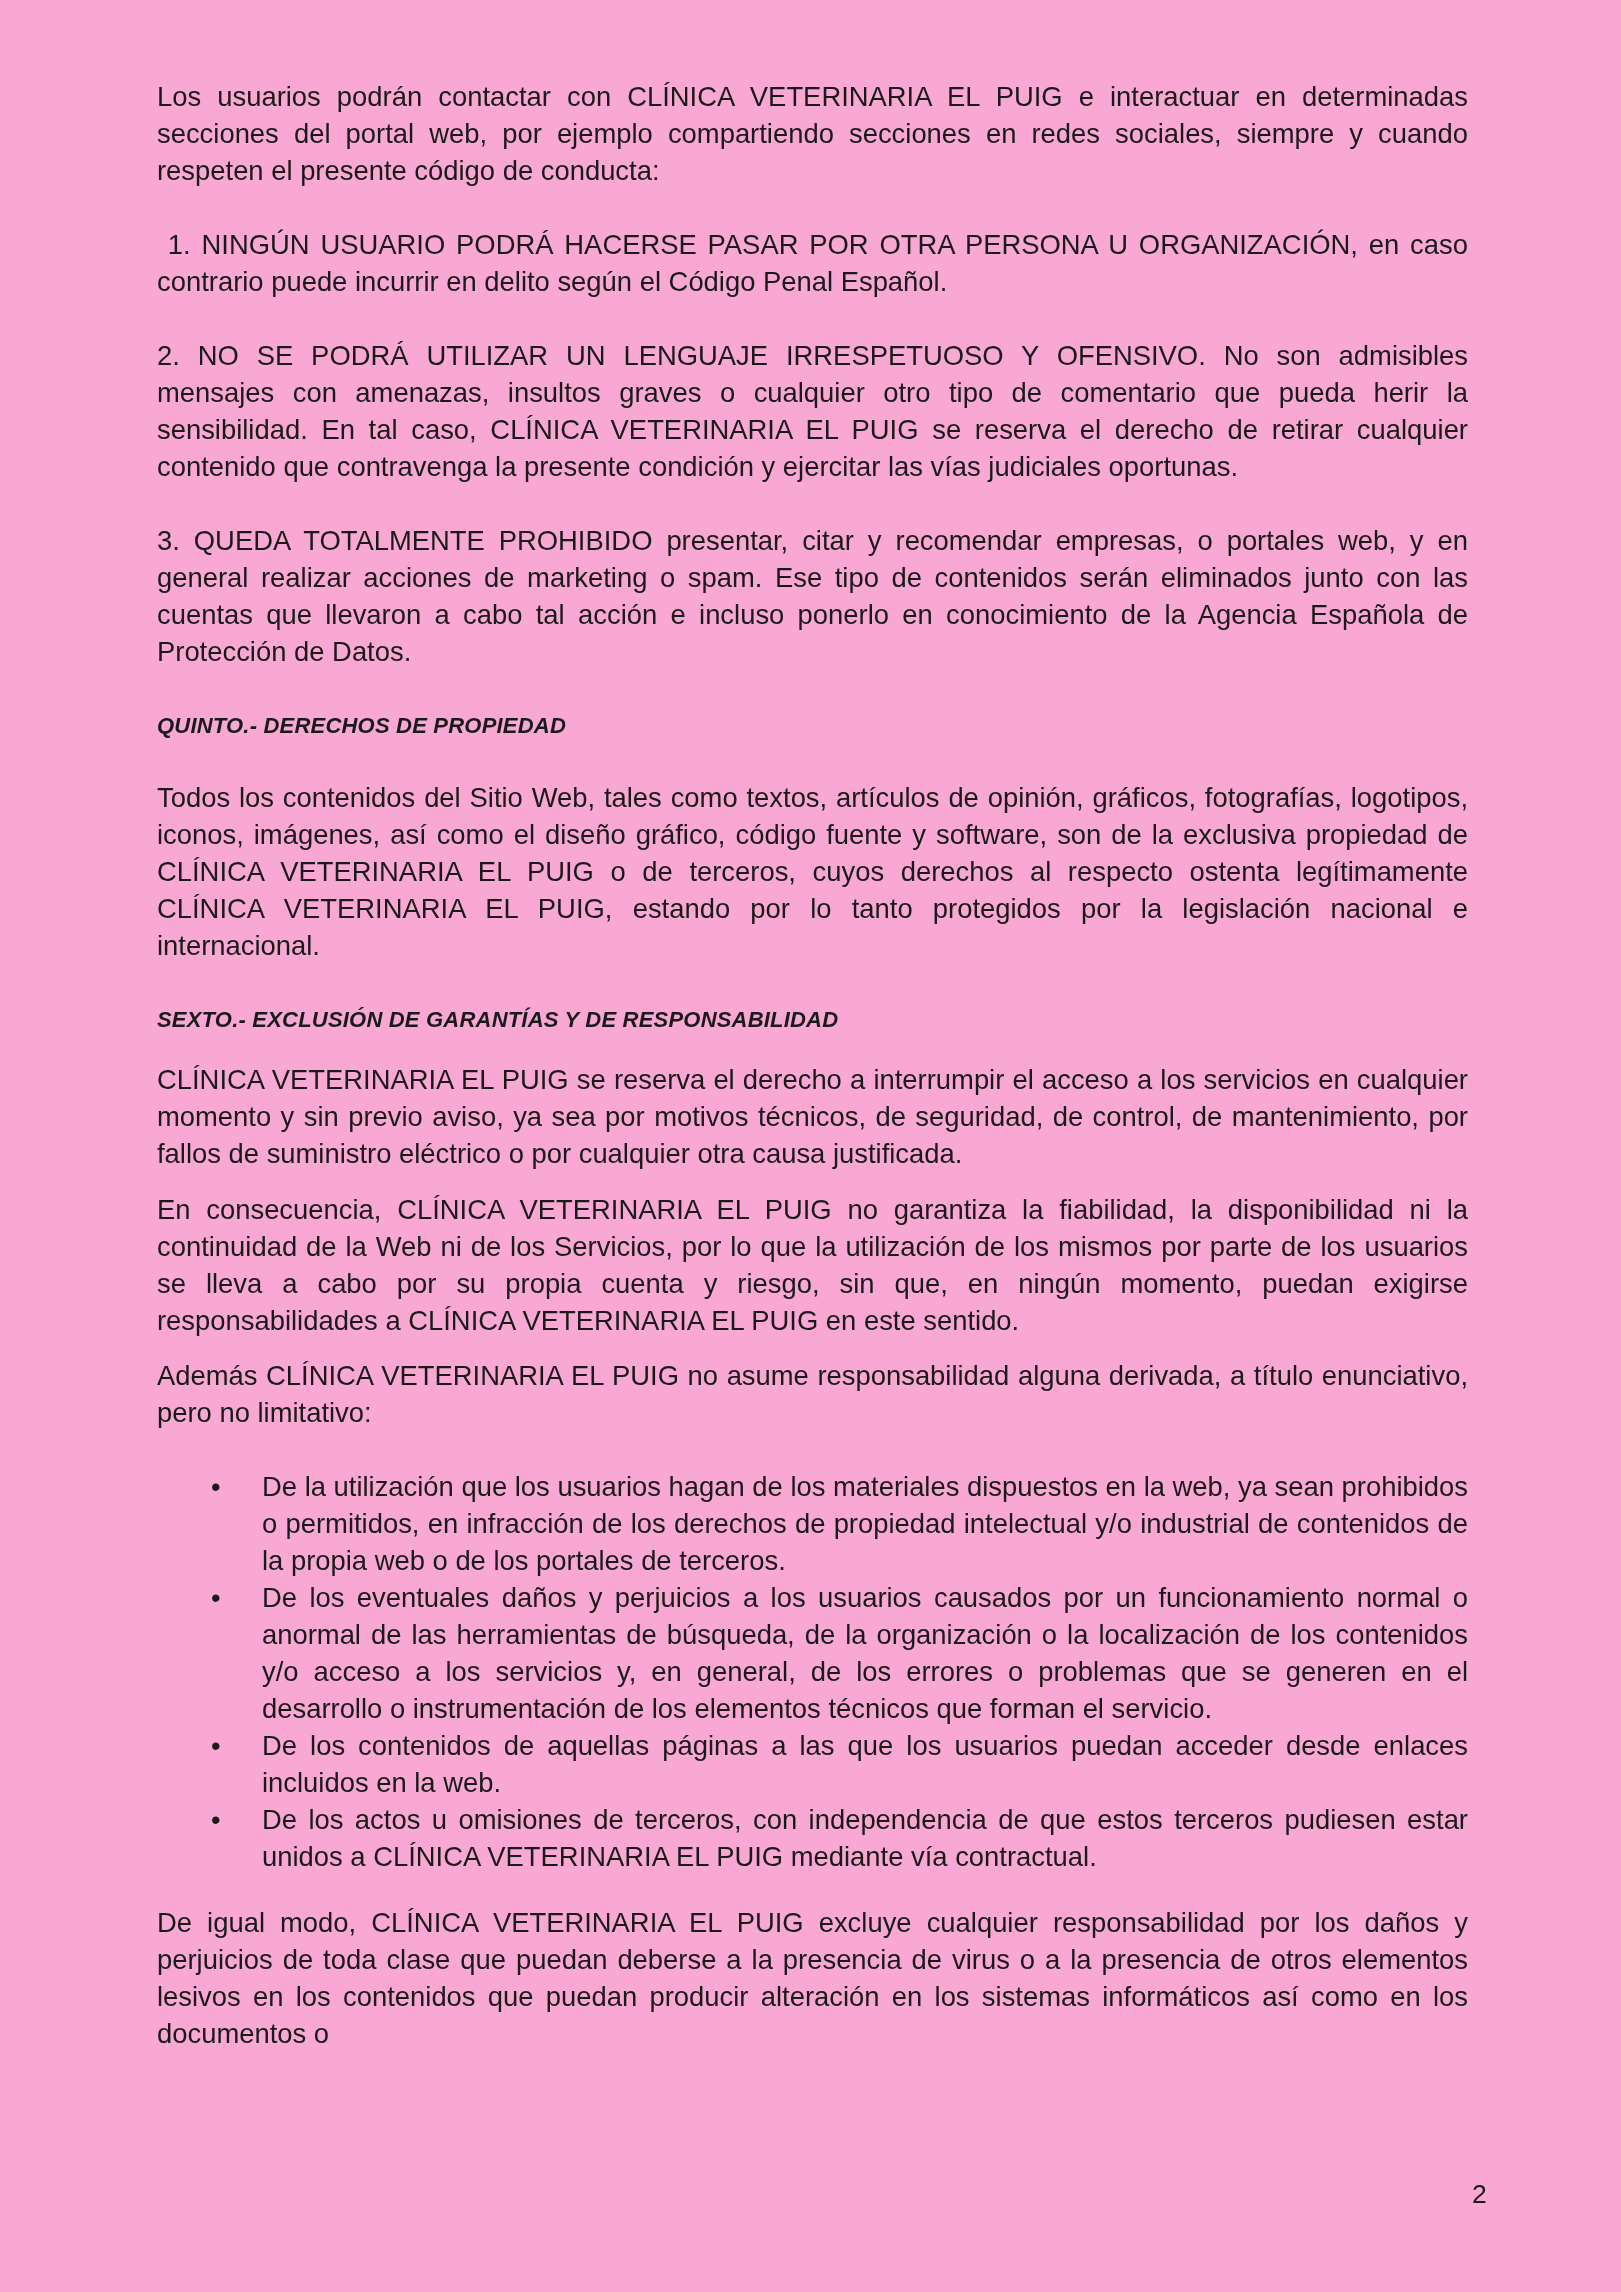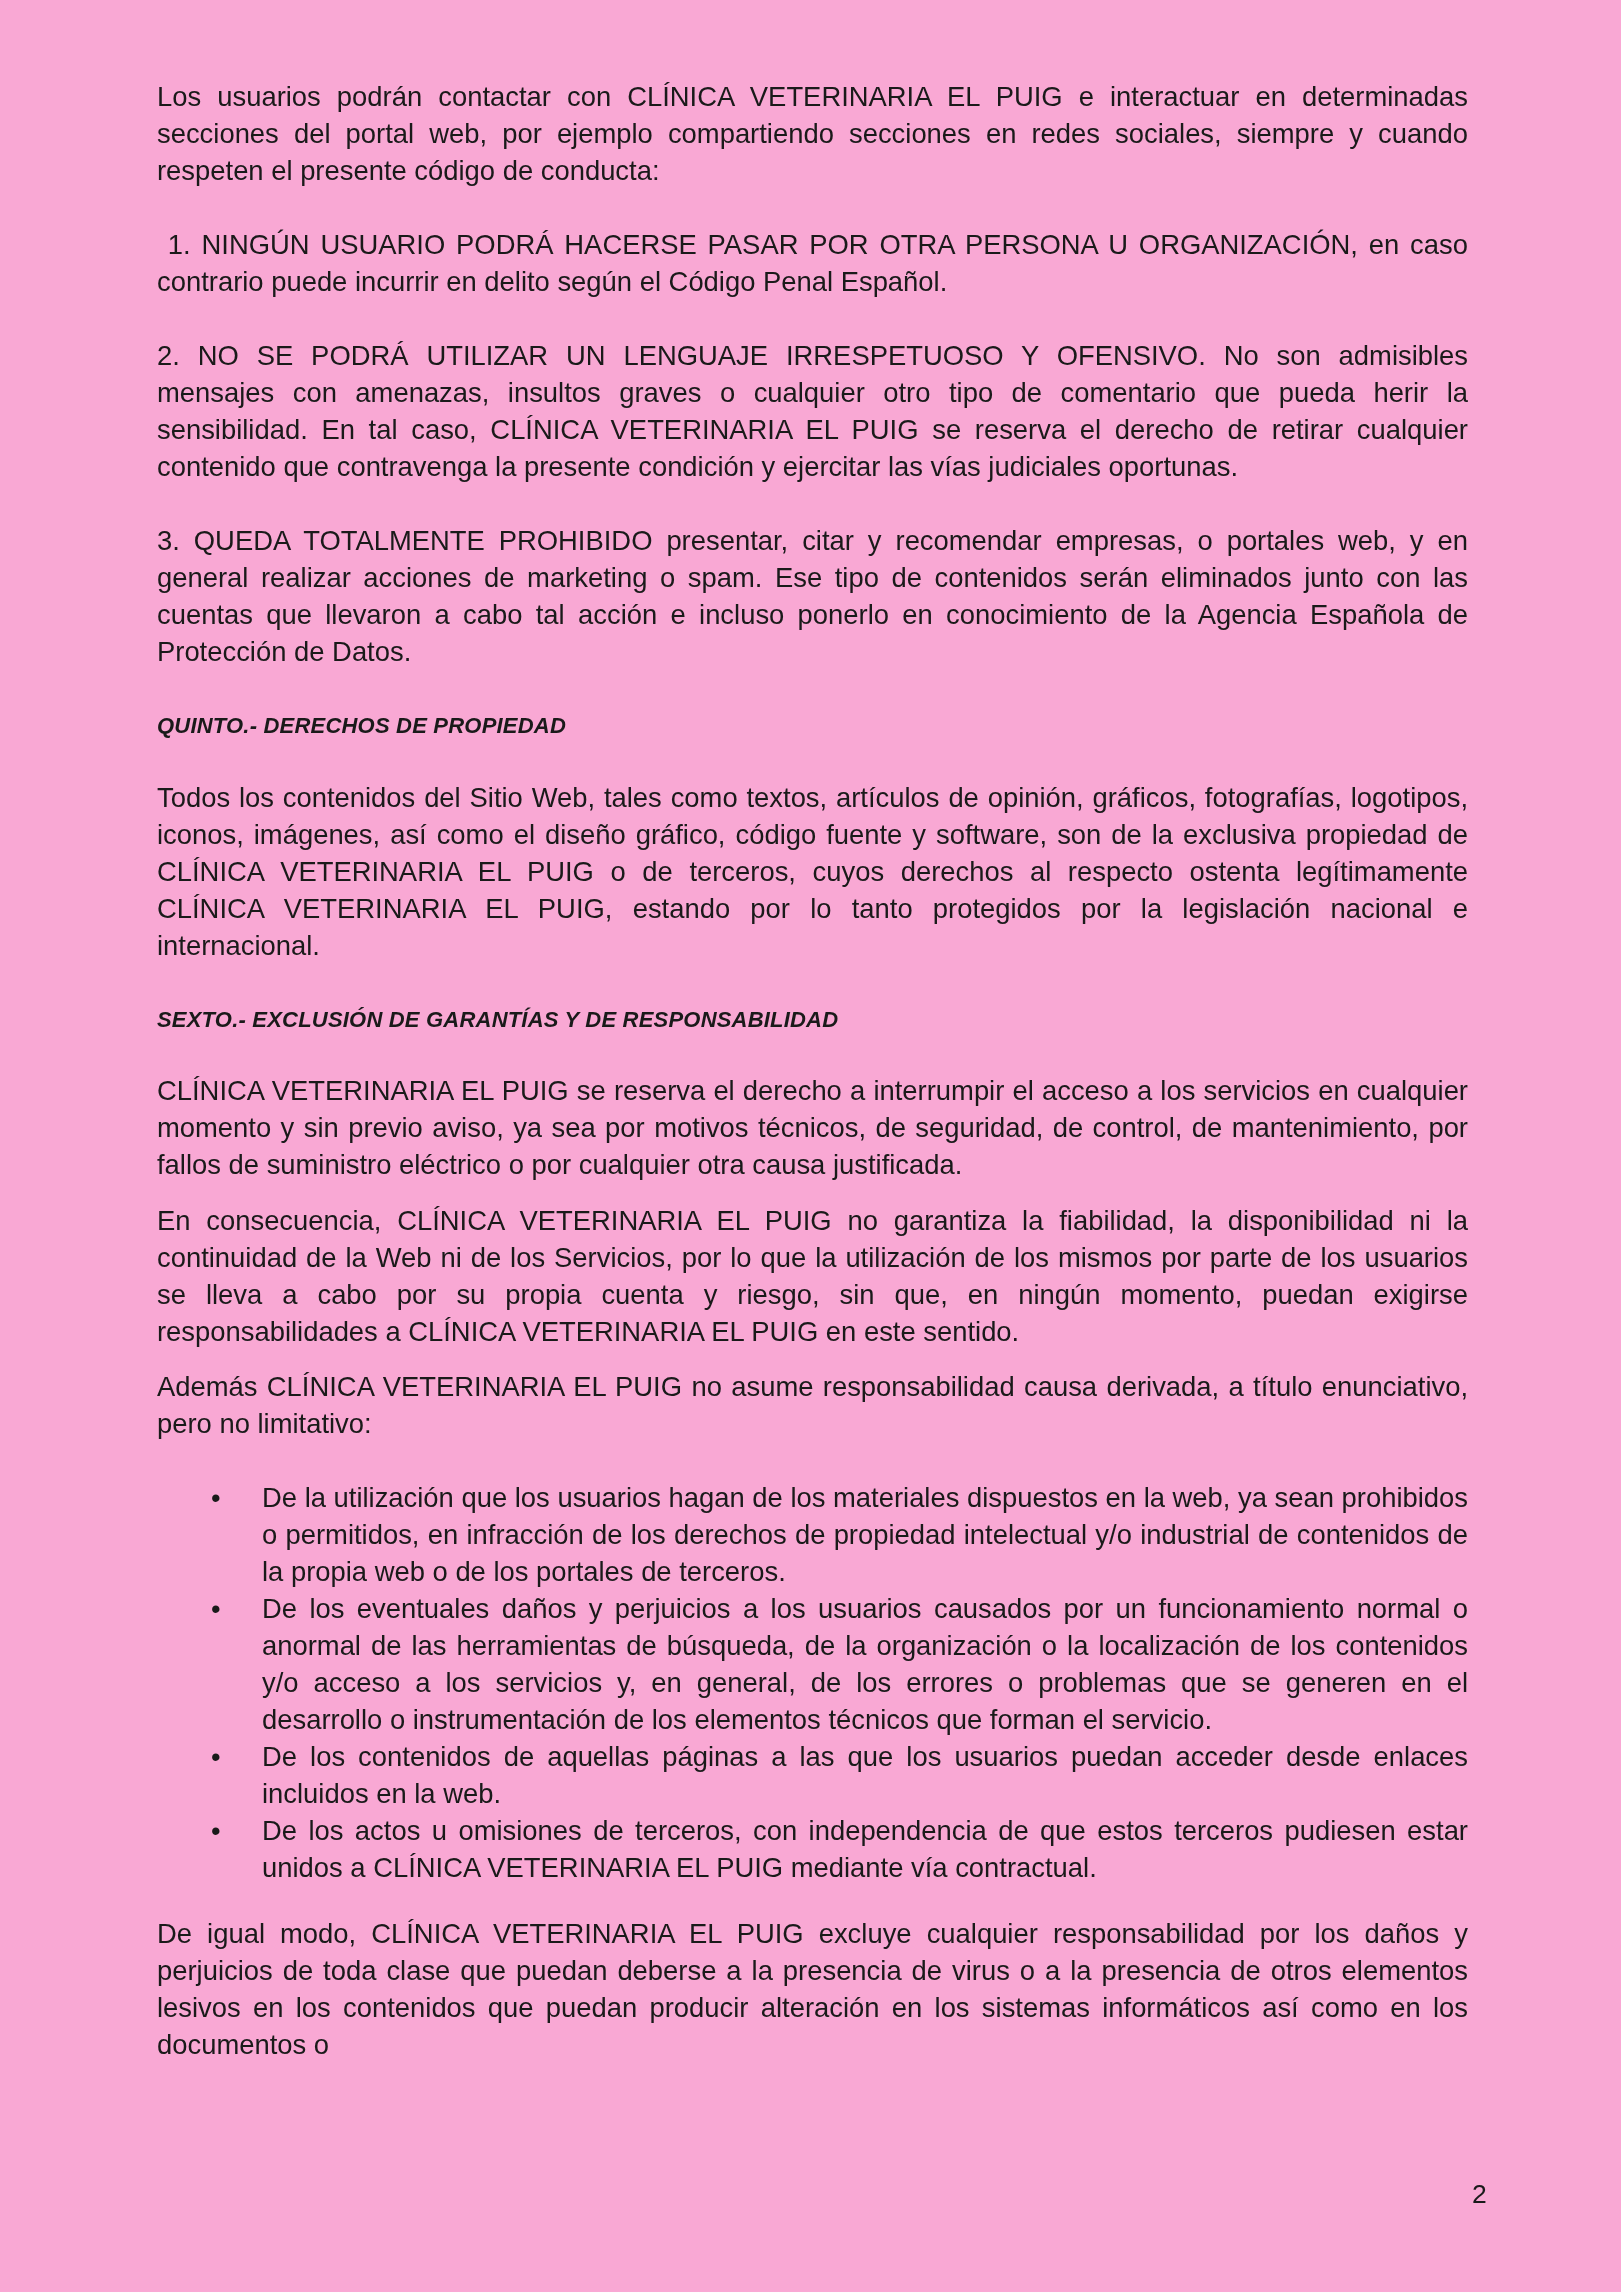--- a/index.html
+++ b/index.html
@@ -39,21 +39,21 @@
   }
   .heading {
     font-size: 22px;
     line-height: 37px;
     font-weight: bold;
     font-style: italic;
     margin: 0 0 35px 0;
     letter-spacing: 0.2px;
   }
   .heading.tight-after {
-    margin-bottom: 34px;
+    margin-bottom: 23px;
   }
   ul.bullets {
     margin: 0 0 29px 0;
     padding: 0 0 0 105px;
     list-style: none;
   }
   ul.bullets li {
     position: relative;
     font-size: 27.4px;
     line-height: 37px;
@@ -96,21 +96,21 @@
 
     <p class="para">Todos los contenidos del Sitio Web, tales como textos, artículos de opinión, gráficos, fotografías, logotipos, iconos, imágenes, así como el diseño gráfico, código fuente y software, son de la exclusiva propiedad de CLÍNICA VETERINARIA EL PUIG o de terceros, cuyos derechos al respecto ostenta legítimamente CLÍNICA VETERINARIA EL PUIG, estando por lo tanto protegidos por la legislación nacional e internacional.</p>
 
 
     <h2 class="heading tight-after">SEXTO.- EXCLUSIÓN DE GARANTÍAS Y DE RESPONSABILIDAD</h2>
 
     <p class="para tight">CLÍNICA VETERINARIA EL PUIG se reserva el derecho a interrumpir el acceso a los servicios en cualquier momento y sin previo aviso, ya sea por motivos técnicos, de seguridad, de control, de mantenimiento, por fallos de suministro eléctrico o por cualquier otra causa justificada.</p>
 
     <p class="para tight">En consecuencia, CLÍNICA VETERINARIA EL PUIG no garantiza la fiabilidad, la disponibilidad ni la continuidad de la Web ni de los Servicios, por lo que la utilización de los mismos por parte de los usuarios se lleva a cabo por su propia cuenta y riesgo, sin que, en ningún momento, puedan exigirse responsabilidades a CLÍNICA VETERINARIA EL PUIG en este sentido.</p>
 
-    <p class="para">Además CLÍNICA VETERINARIA EL PUIG no asume responsabilidad causa derivada, a título enunciativo, pero no limitativo:</p>
+    <p class="para">Además CLÍNICA VETERINARIA EL PUIG no asume responsabilidad alguna derivada, a título enunciativo, pero no limitativo:</p>
 
     <ul class="bullets">
       <li>De la utilización que los usuarios hagan de los materiales dispuestos en la web, ya sean prohibidos o permitidos, en infracción de los derechos de propiedad intelectual y/o industrial de contenidos de la propia web o de los portales de terceros.</li>
       <li>De los eventuales daños y perjuicios a los usuarios causados por un funcionamiento normal o anormal de las herramientas de búsqueda, de la organización o la localización de los contenidos y/o acceso a los servicios y, en general, de los errores o problemas que se generen en el desarrollo o instrumentación de los elementos técnicos que forman el servicio.</li>
       <li>De los contenidos de aquellas páginas a las que los usuarios puedan acceder desde enlaces incluidos en la web.</li>
       <li>De los actos u omisiones de terceros, con independencia de que estos terceros pudiesen estar unidos a CLÍNICA VETERINARIA EL PUIG mediante vía contractual.</li>
     </ul>
 
     <p class="para">De igual modo, CLÍNICA VETERINARIA EL PUIG excluye cualquier responsabilidad por los daños y perjuicios de toda clase que puedan deberse a la presencia de virus o a la presencia de otros elementos lesivos en los contenidos que puedan producir alteración en los sistemas informáticos así como en los documentos o</p>
 

